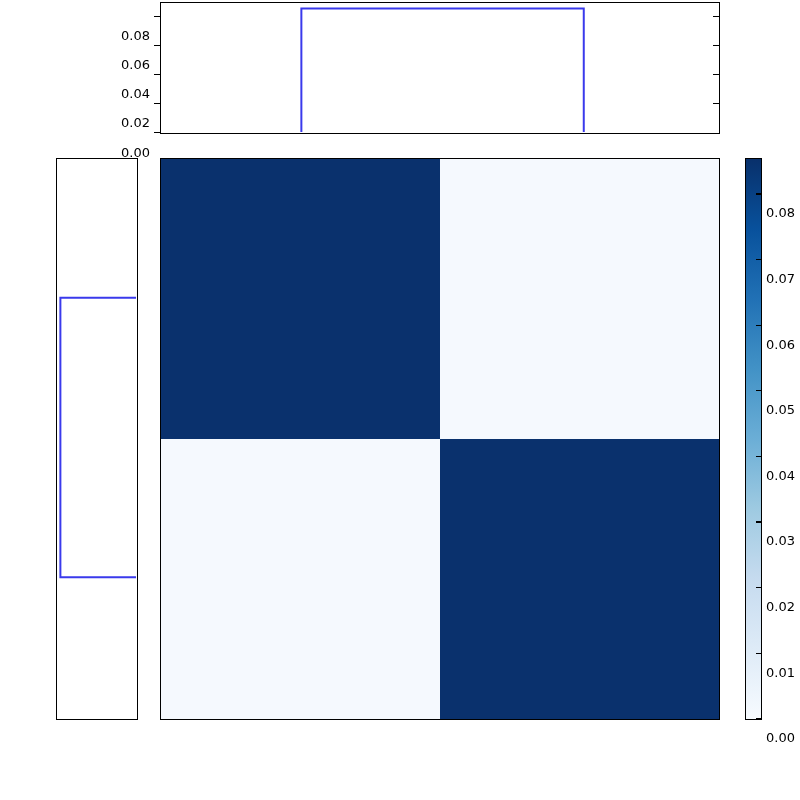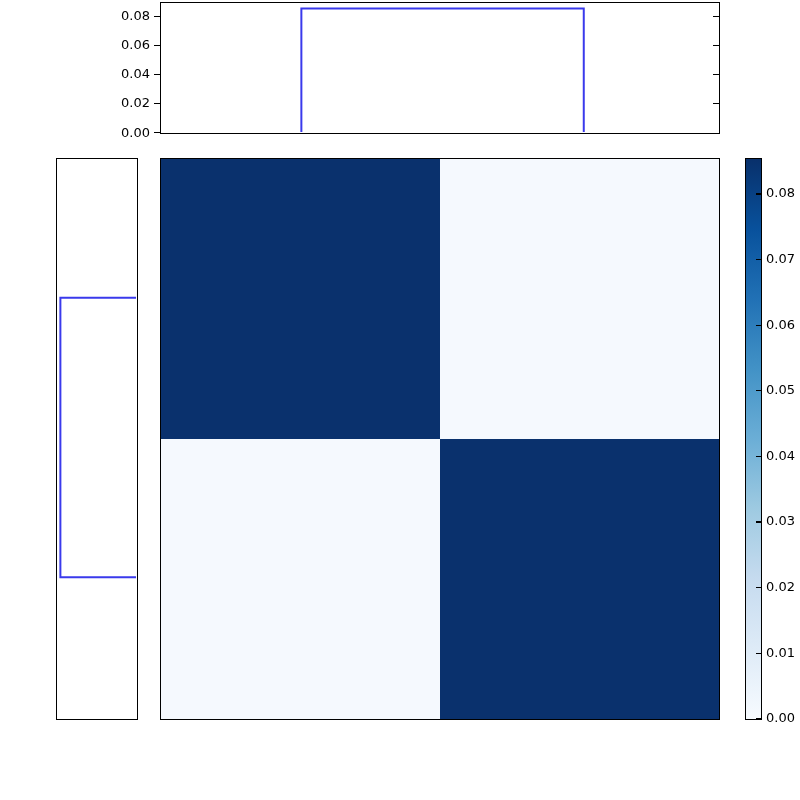--- a/index.html
+++ b/index.html
@@ -25,20 +25,21 @@
   #colorbar     { left: 745px; top: 158px; width: 17px;  height: 562px; border: 1.2px solid #000; }
   .tick {
     position: absolute;
     height: 1.3px;
     background: #000;
   }
   .tick-label {
     position: absolute;
     line-height: 16px;
     white-space: nowrap;
+    margin-top: 20px;
   }
   .tick-label.right-align { text-align: right; }
   .heat-cell { width: 100%; height: 100%; }
 </style>
 </head>
 <body>
 
 <div class="figure">
 
   <div class="panel" id="top-panel">

